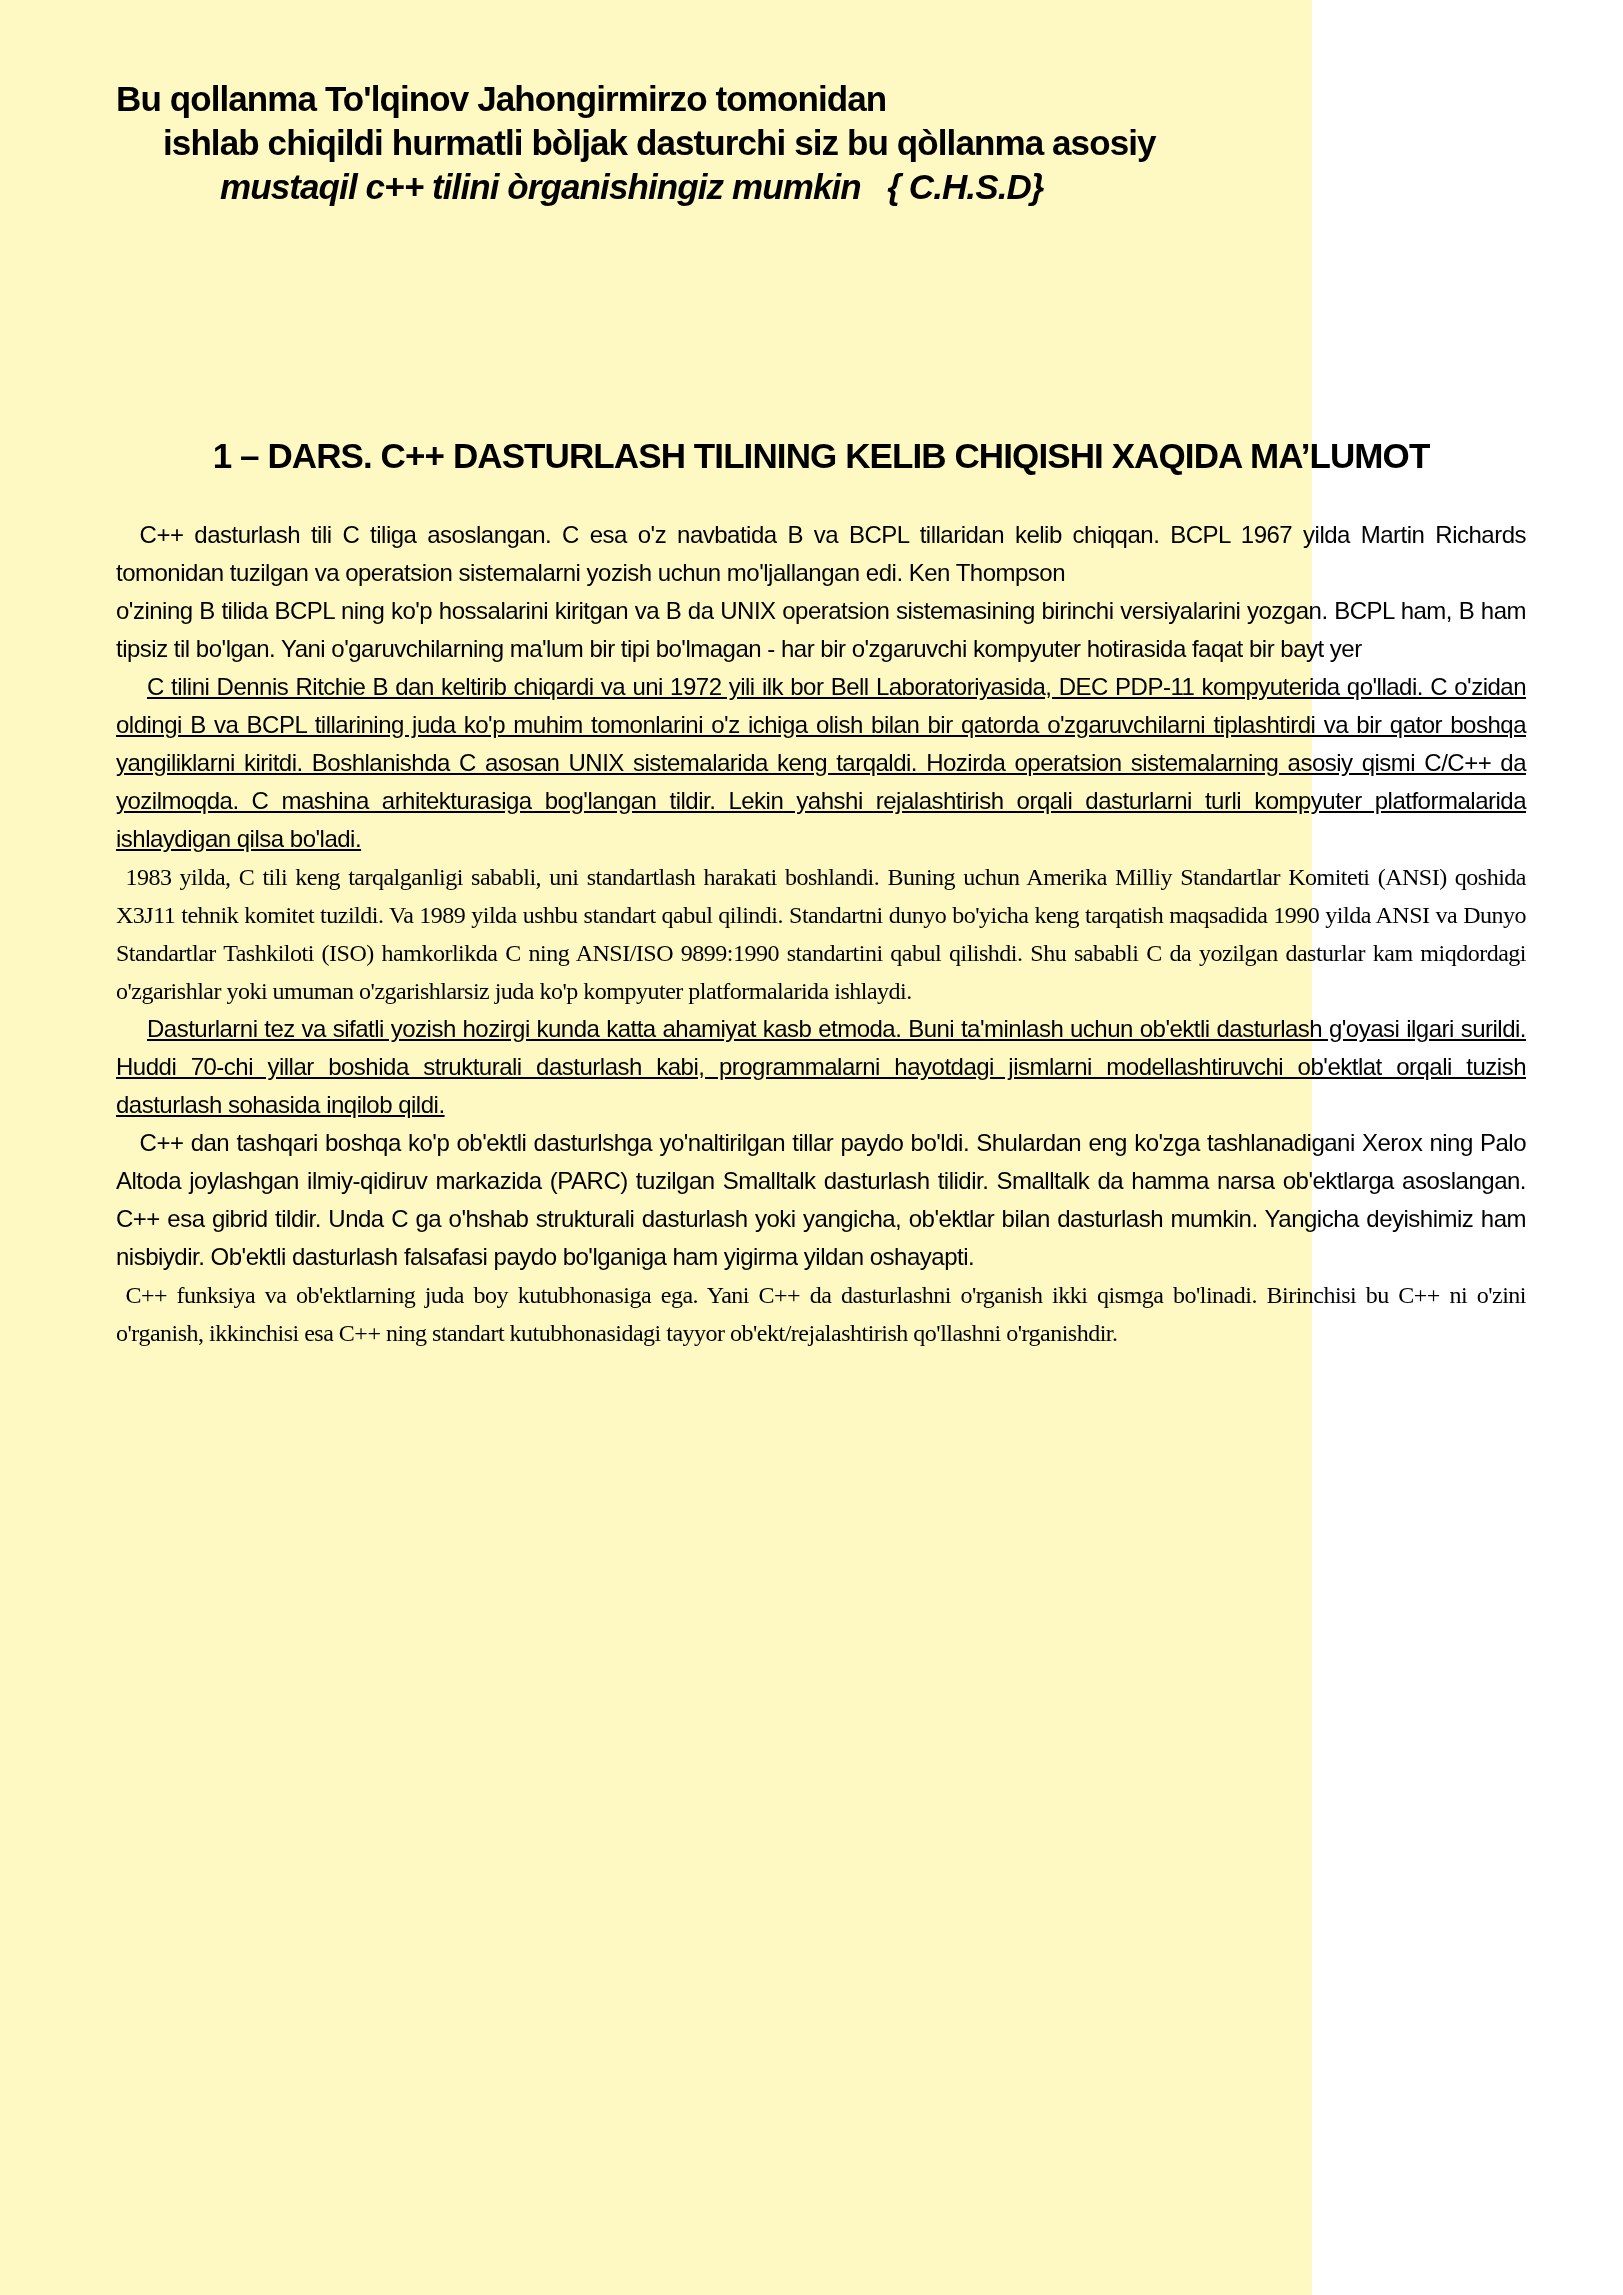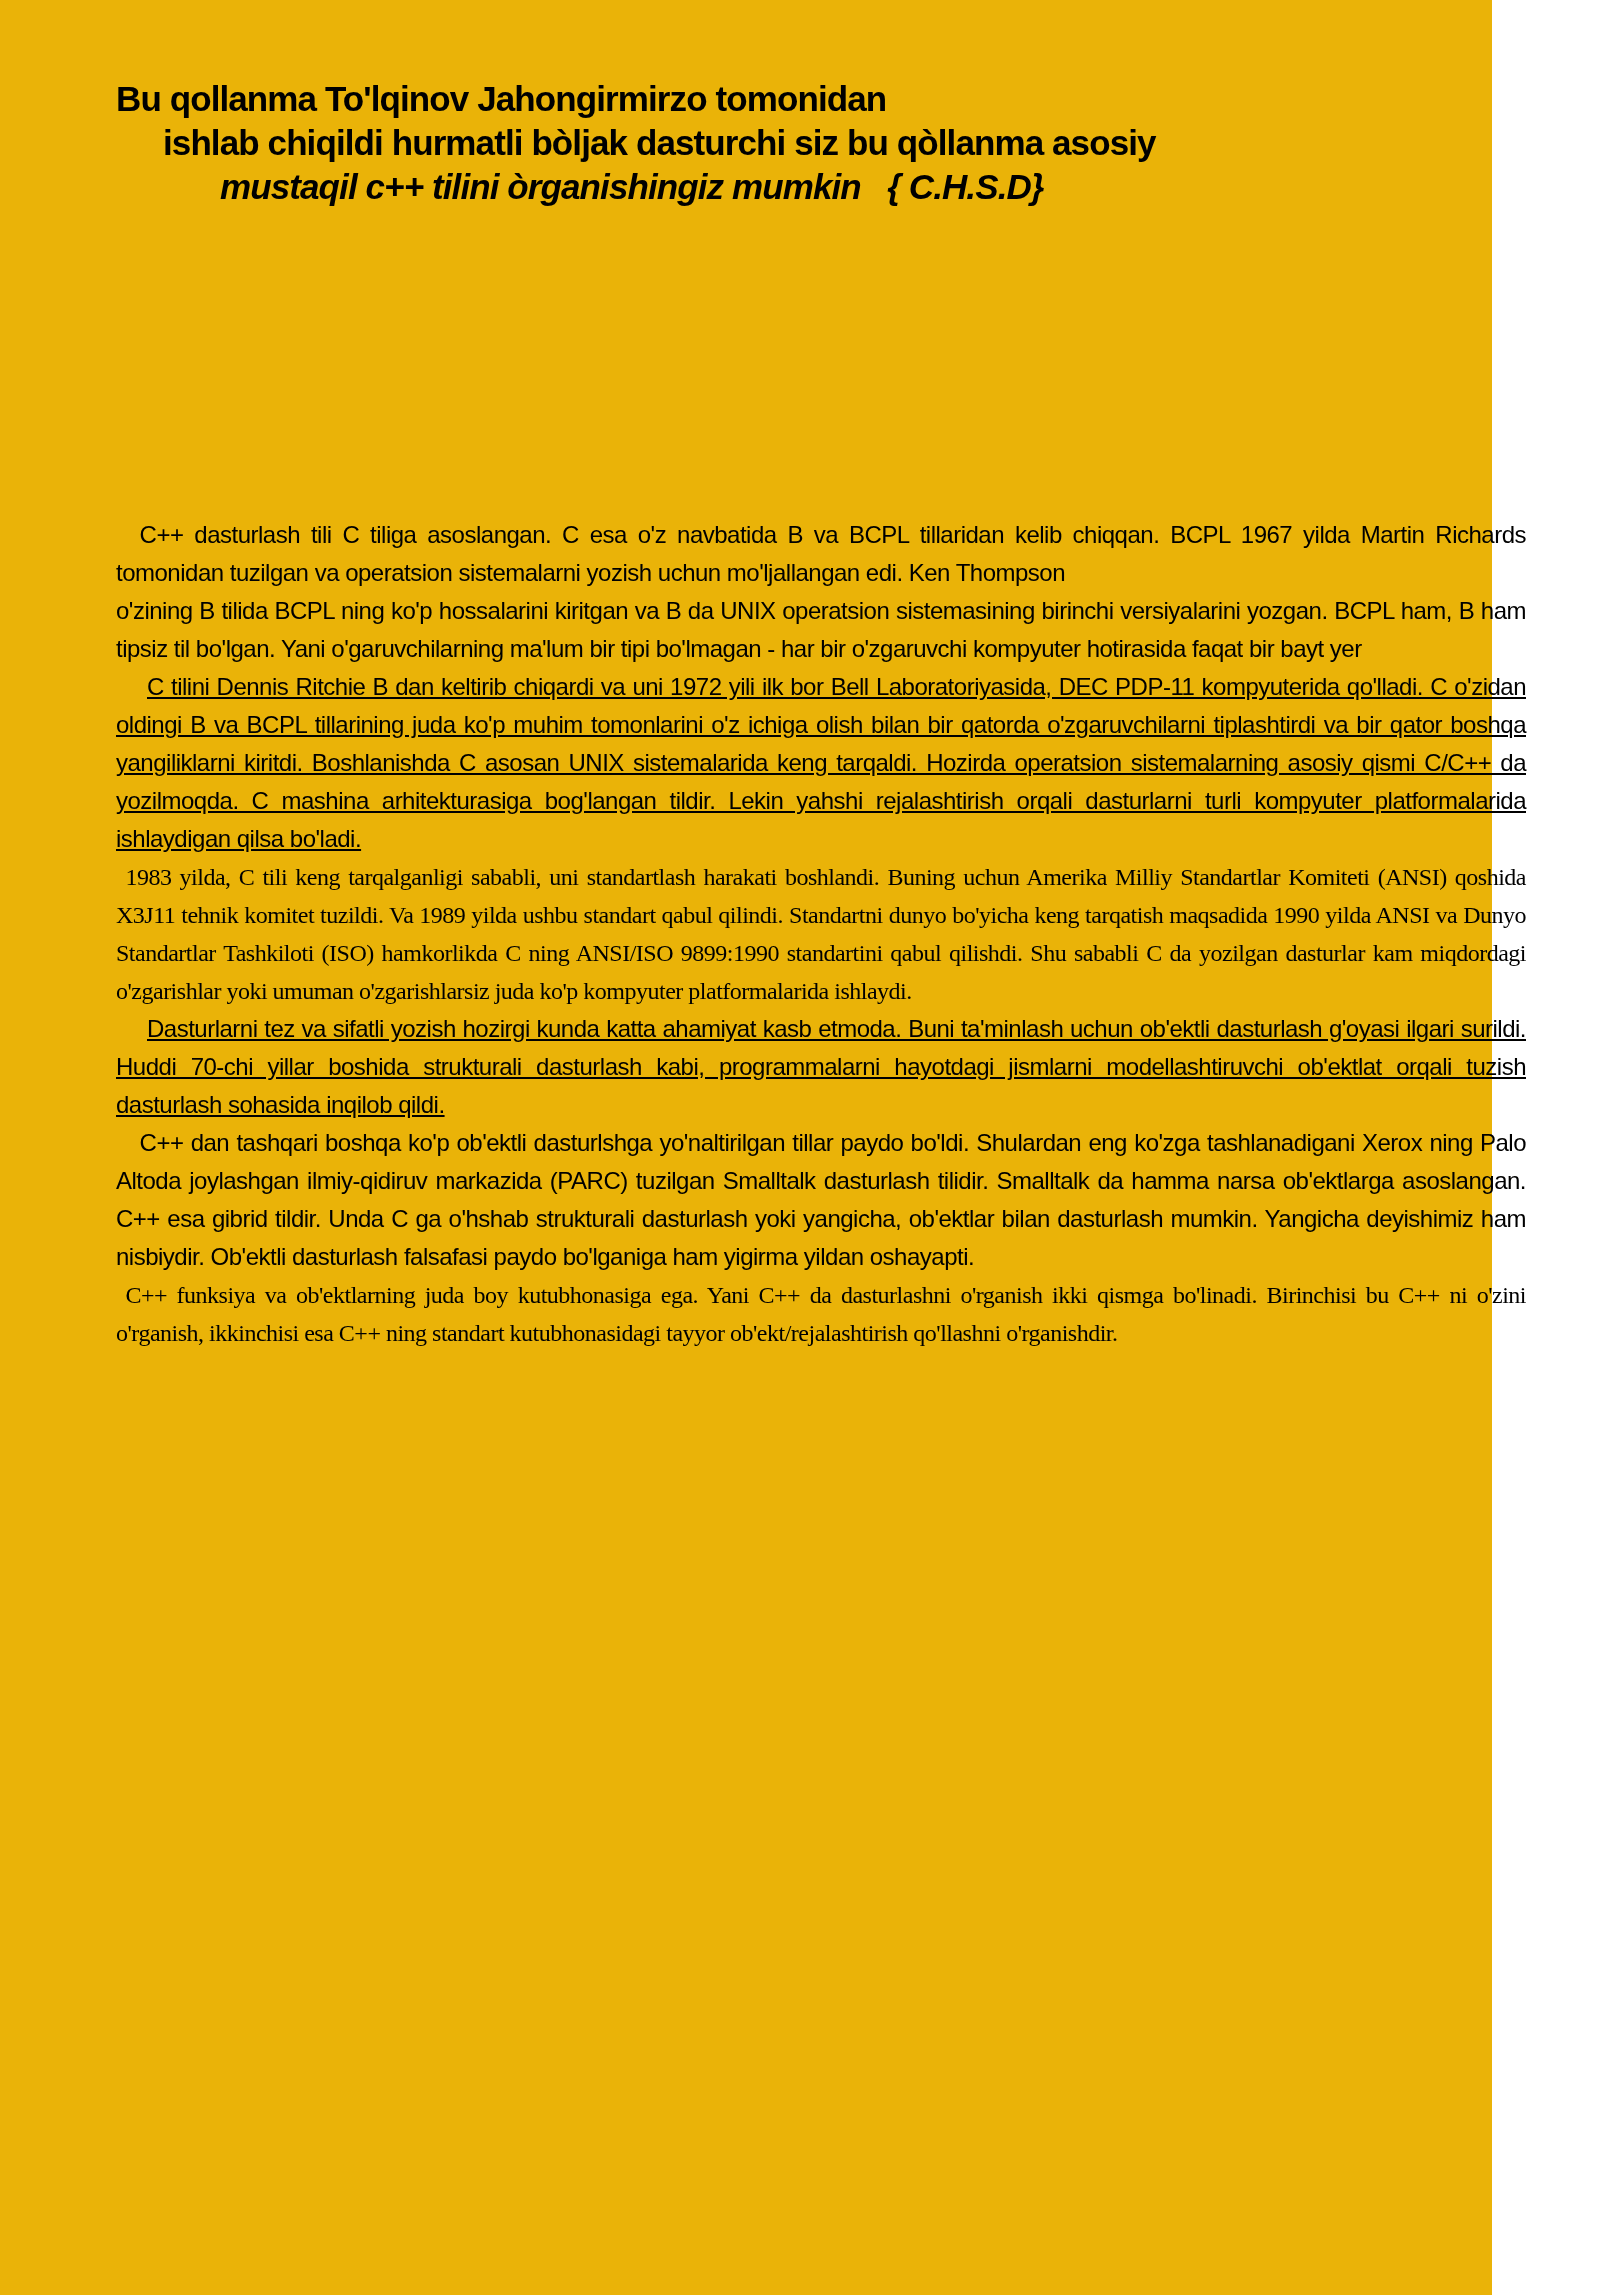--- a/index.html
+++ b/index.html
@@ -12,24 +12,23 @@
       height: 2295px;
       position: relative;
       overflow: hidden;
       color: #000000;
       font-family: "Liberation Sans", "DejaVu Sans", sans-serif;
     }
     .page {
       position: absolute;
       left: 0;
       top: 0;
-      width: 1480px;
+      width: 1312px;
       height: 2295px;
-      background: #eab308;
-      padding-left: 12px;
+      background: #fef9c3;
     }
     .intro {
       position: absolute;
       left: 116px;
       top: 77px;
       width: 1415px;
       font-weight: bold;
       font-size: 35px;
       line-height: 44px;
       letter-spacing: -0.9px;
@@ -75,20 +74,21 @@
 <body>
 
 <div class="page">
 
   <div class="intro">
     <span class="line line-1">Bu qollanma To'lqinov Jahongirmirzo tomonidan</span>
     <span class="line line-2">ishlab chiqildi hurmatli bòljak dasturchi siz bu qòllanma asosiy</span>
     <span class="line line-3">mustaqil c++ tilini òrganishingiz mumkin   { C.H.S.D}</span>
   </div>
 
+  <h1 class="lesson-title" style="margin:0;">1 – DARS. C++ DASTURLASH TILINING KELIB CHIQISHI XAQIDA MA’LUMOT</h1>
 
   <div class="body-text">
 
     <div class="para">
       <span class="seg indent-2">C++ dasturlash tili C tiliga asoslangan. C esa o'z navbatida B va BCPL tillaridan kelib chiqqan. BCPL 1967 yilda Martin Richards tomonidan tuzilgan va operatsion sistemalarni yozish uchun mo'ljallangan edi. Ken Thompson</span>
       <span class="seg">o'zining B tilida BCPL ning ko'p hossalarini kiritgan va B da UNIX operatsion sistemasining birinchi versiyalarini yozgan. BCPL ham, B ham tipsiz til bo'lgan. Yani o'garuvchilarning ma'lum bir tipi bo'lmagan - har bir o'zgaruvchi kompyuter hotirasida faqat bir bayt yer</span>
     </div>
 
     <div class="para">
       <span class="seg indent-3">C tilini Dennis Ritchie B dan keltirib chiqardi va uni 1972 yili ilk bor Bell Laboratoriyasida, DEC PDP-11 kompyuterida qo'lladi. C o'zidan oldingi B va BCPL tillarining juda ko'p muhim tomonlarini o'z ichiga olish bilan bir qatorda o'zgaruvchilarni tiplashtirdi va bir qator boshqa yangiliklarni kiritdi. Boshlanishda C asosan UNIX sistemalarida keng tarqaldi. Hozirda operatsion sistemalarning asosiy qismi C/C++ da yozilmoqda. C mashina arhitekturasiga bog'langan tildir. Lekin yahshi rejalashtirish orqali dasturlarni turli kompyuter platformalarida ishlaydigan qilsa bo'ladi.</span>

